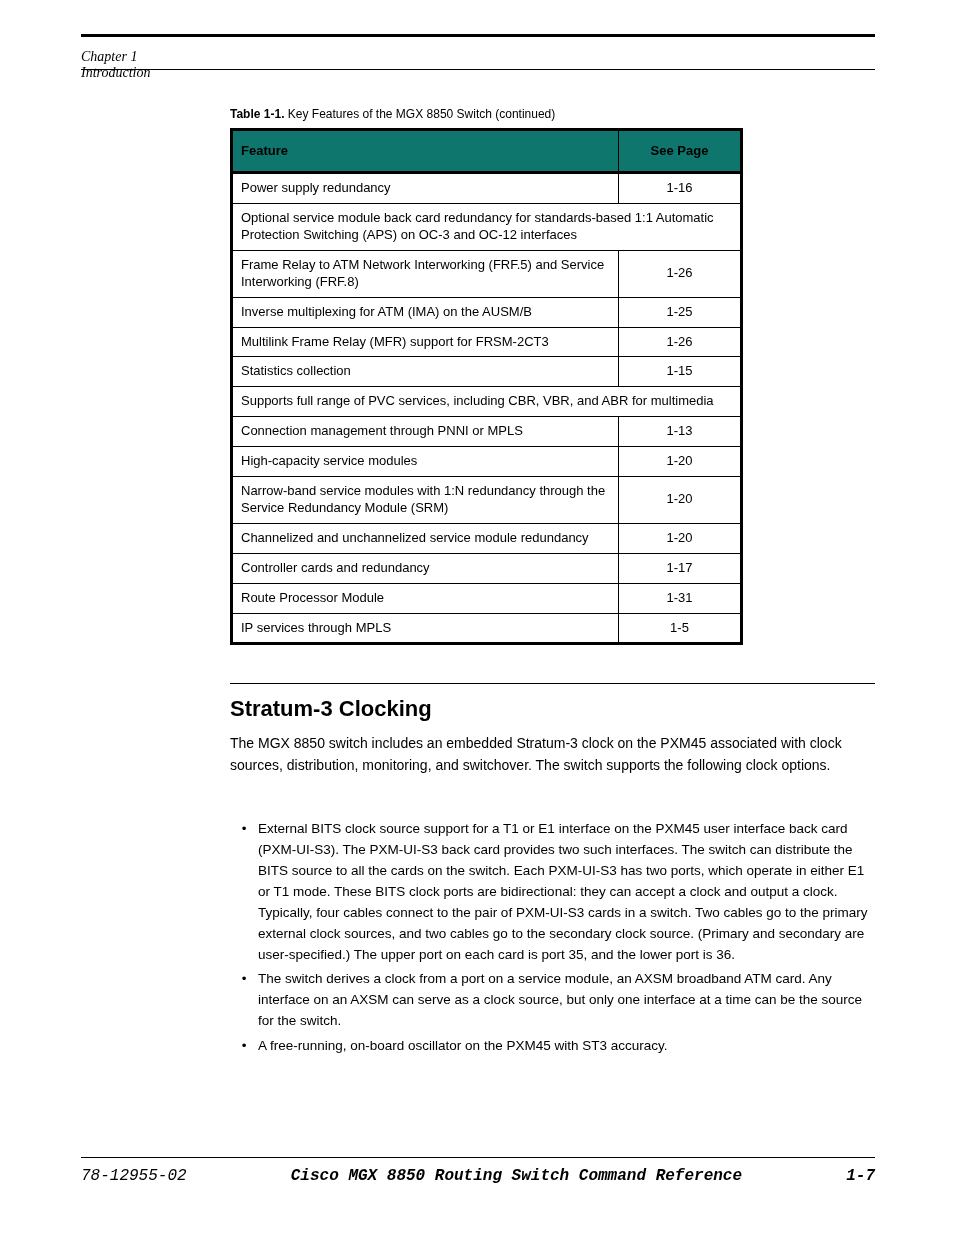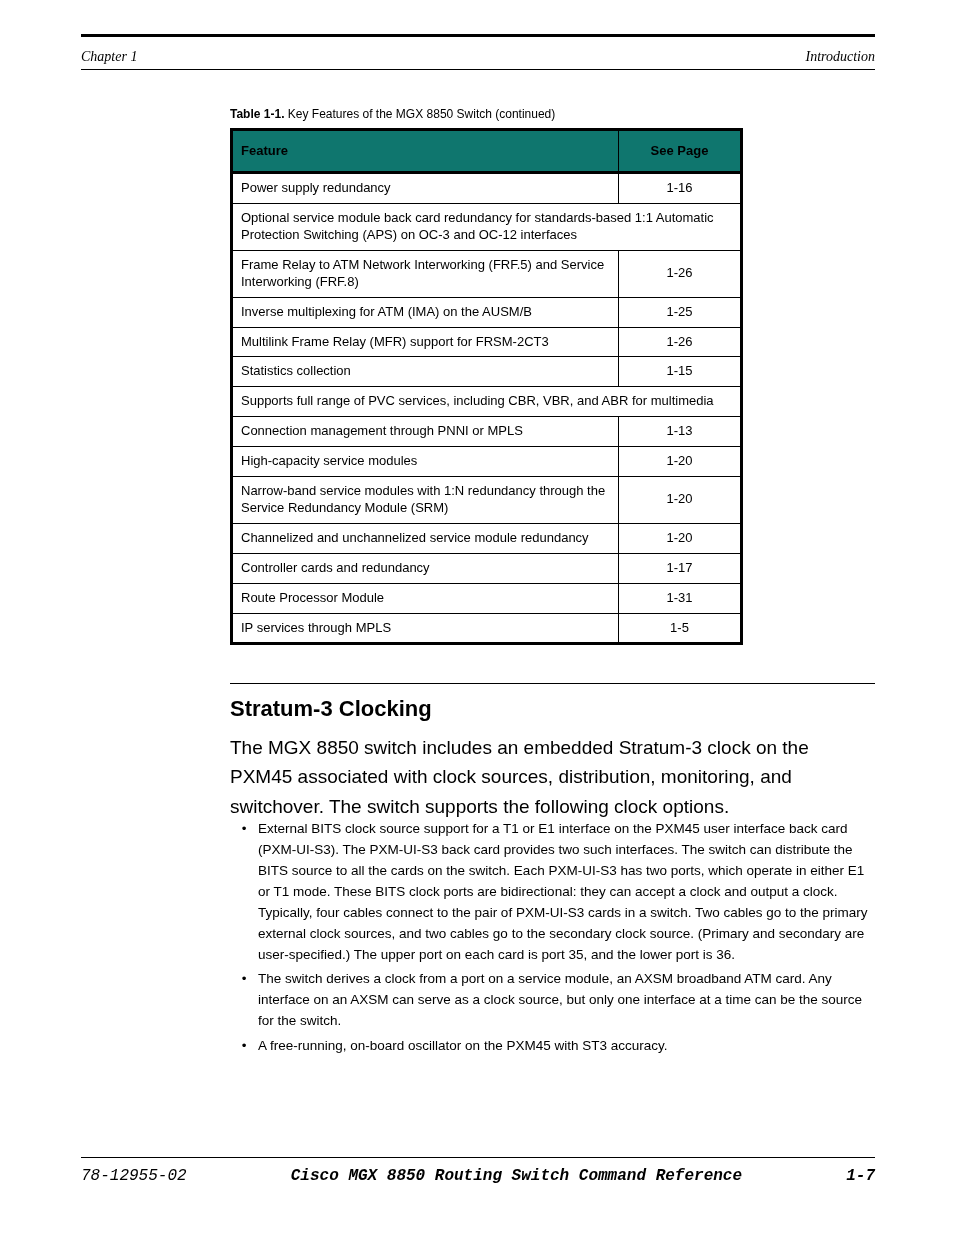--- a/index.html
+++ b/index.html
@@ -24,20 +24,21 @@
     border-top: 3px solid #000;
   }
   .hdr-row {
     position: absolute;
     left: 81px; right: 79px; top: 49px;
     display: flex;
     justify-content: space-between;
     font-size: 14px;
     font-style: italic;
     font-family: Georgia, "Times New Roman", serif;
+    flex-direction: column;
   }
   .hdr-rule {
     position: absolute;
     left: 81px; right: 79px; top: 69px;
     border-top: 1px solid #000;
   }
 
   
   .caption {
     position: absolute;
@@ -93,21 +94,21 @@
   }
   .section-head {
     position: absolute;
     left: 230px; top: 696px;
     font-size: 22px;
     font-weight: bold;
   }
   .para {
     position: absolute;
     left: 230px; right: 79px; top: 733px;
-    font-size: 19px;
+    font-size: 14px;
     line-height: 1.55;
   }
   .bullets {
     position: absolute;
     left: 230px; right: 79px; top: 819px;
     font-size: 13.5px;
     line-height: 1.55;
   }
   .bullets .item {
     display: flex;

